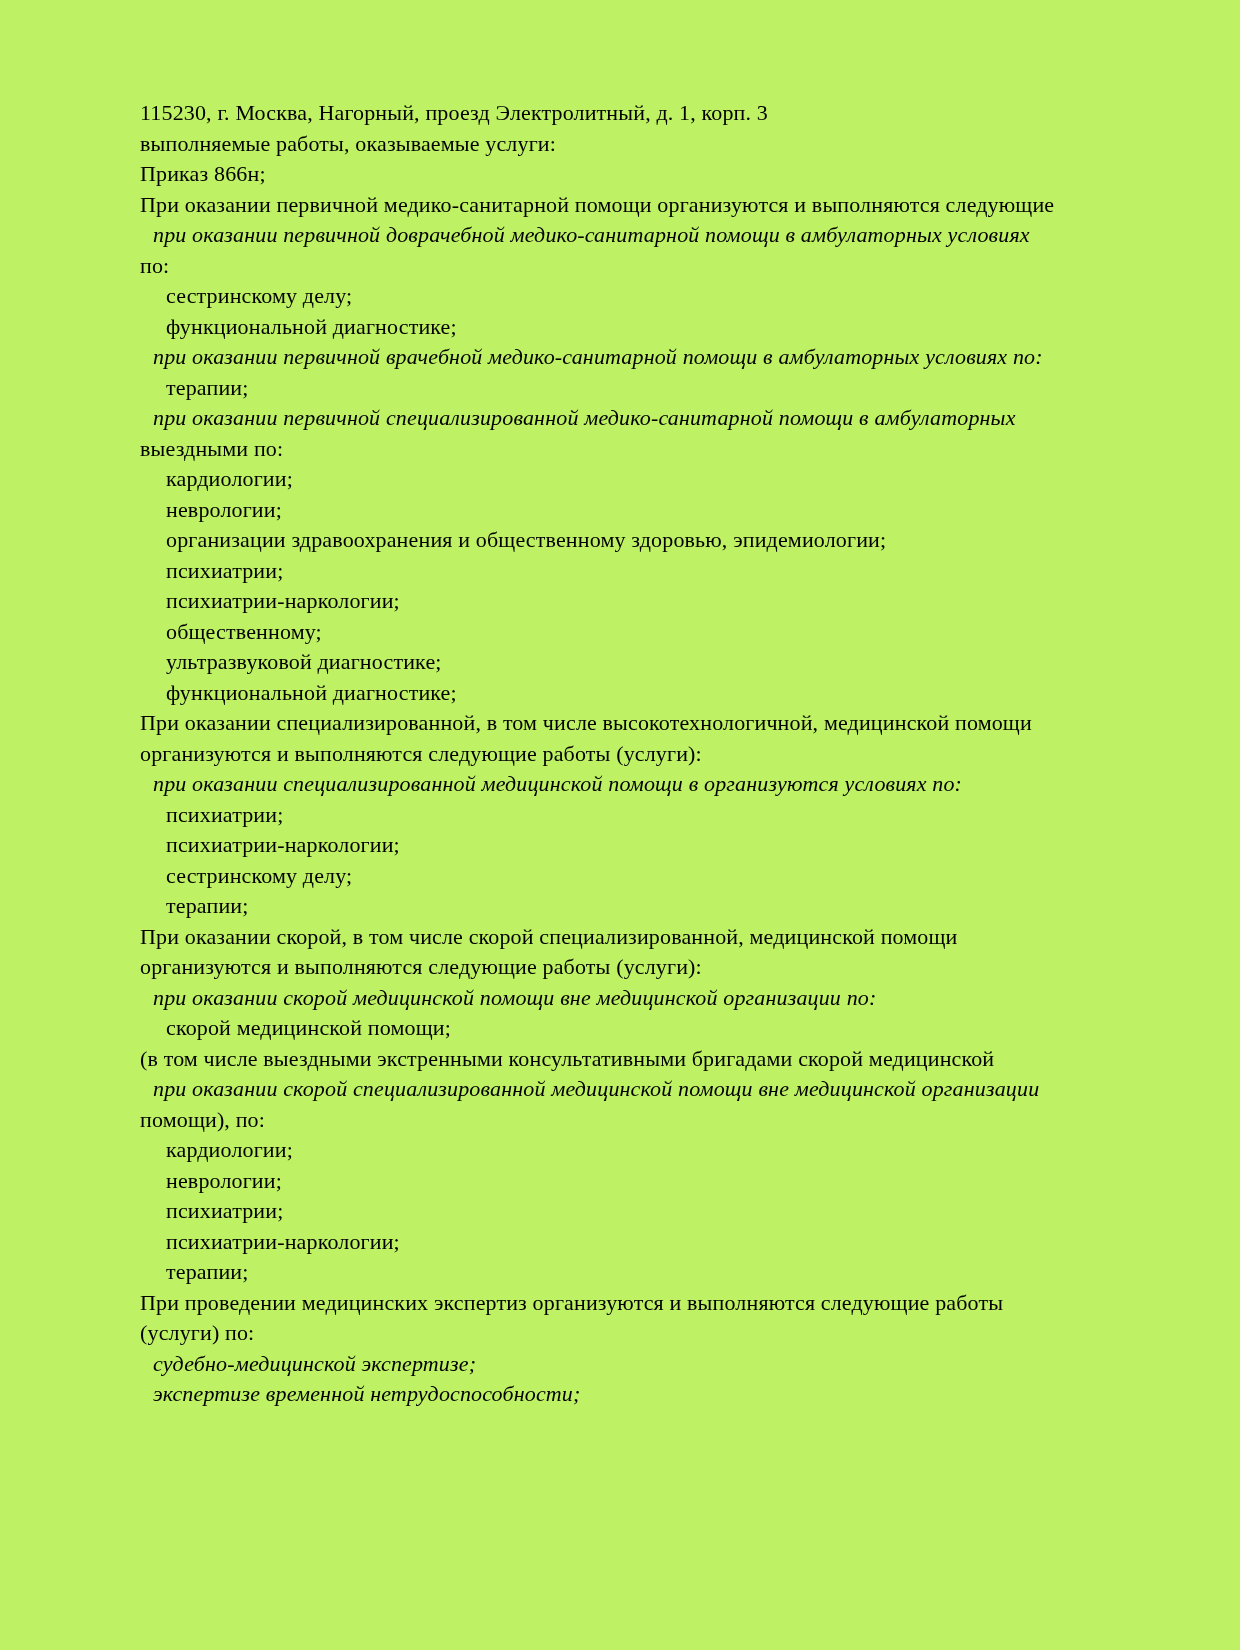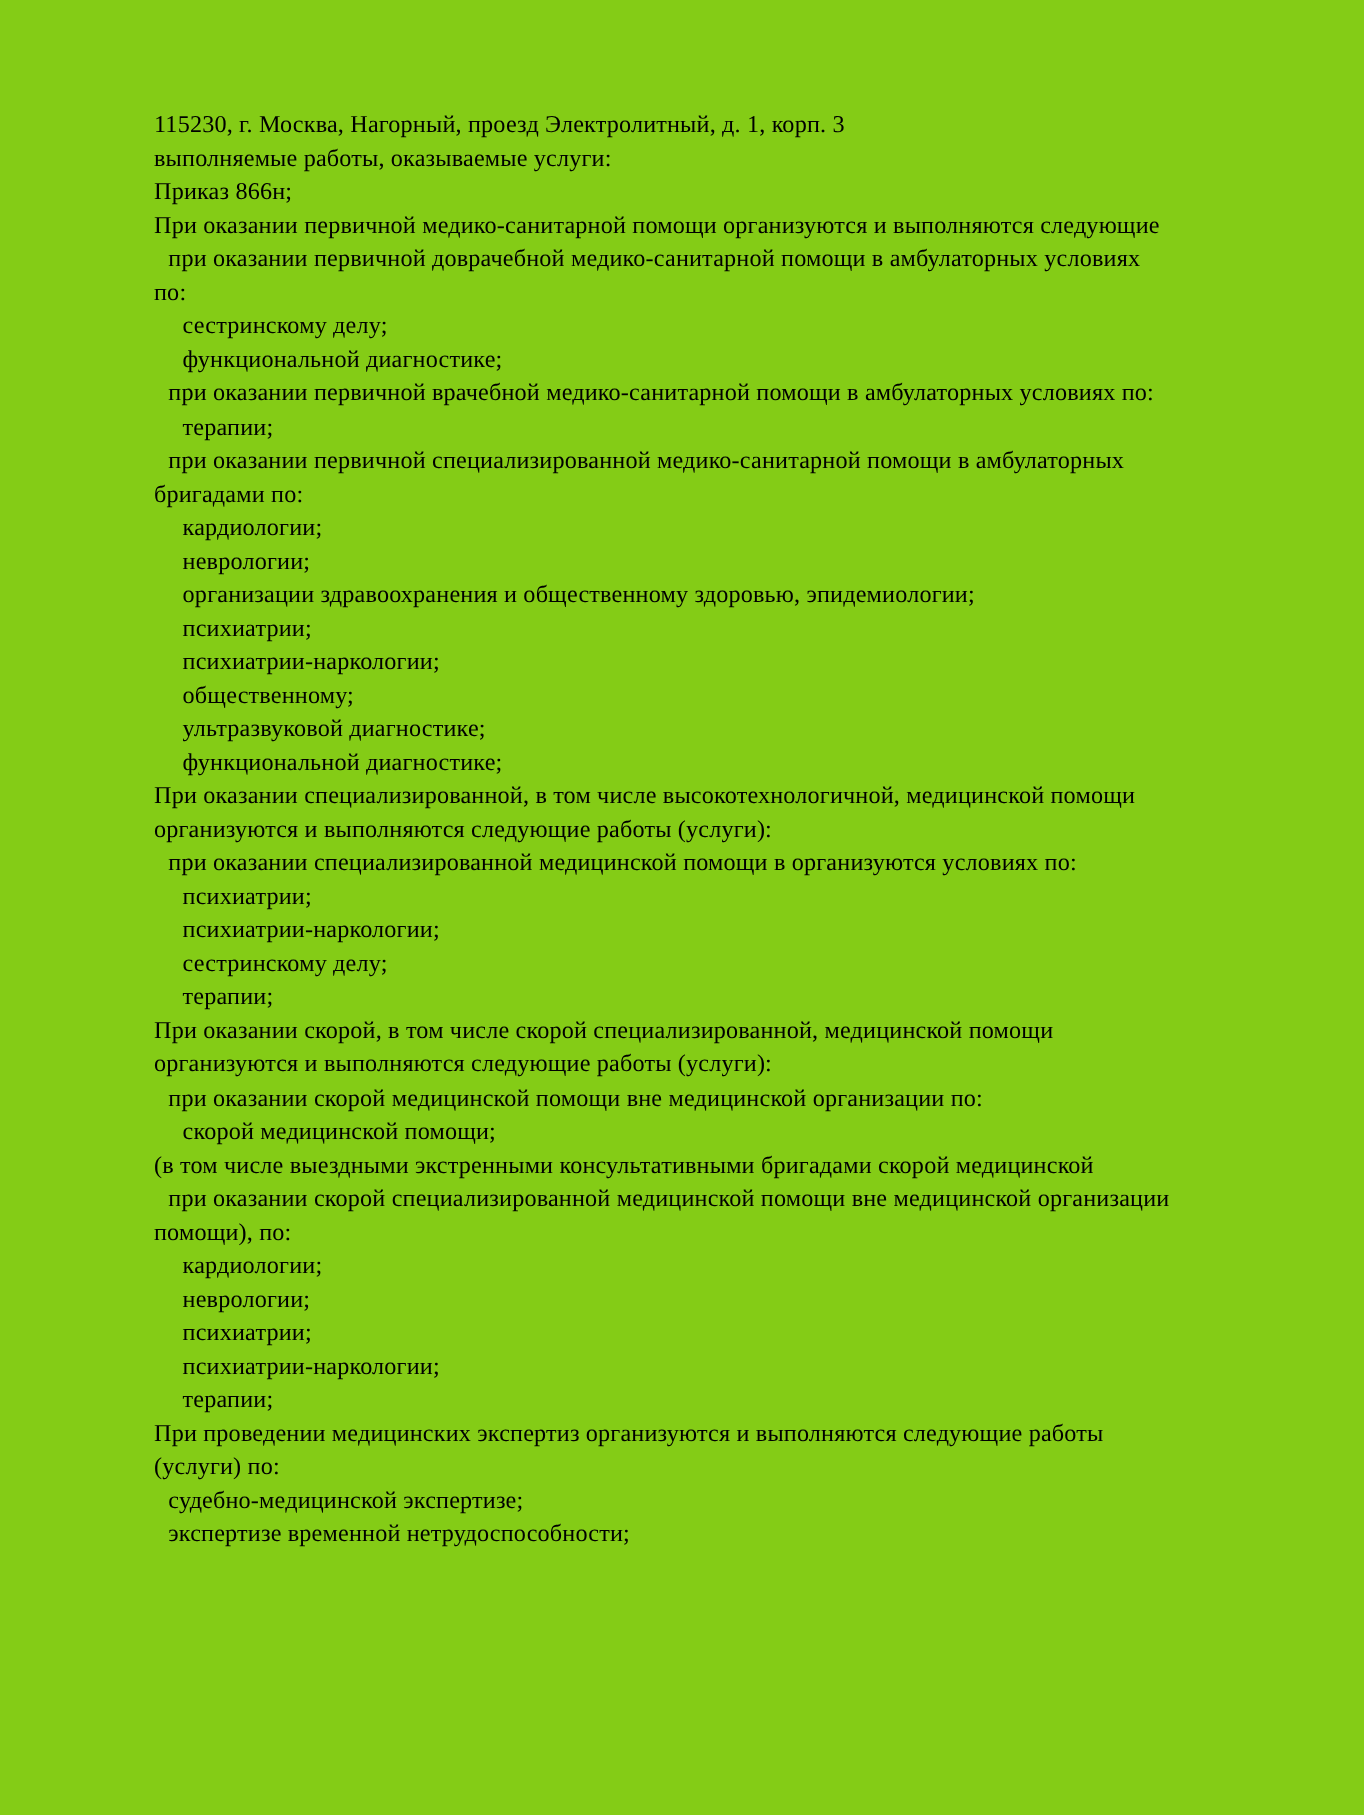--- a/index.html
+++ b/index.html
@@ -4,59 +4,59 @@
 <style>
   html, body {
     margin: 0;
     padding: 0;
     background: #ffffff;
   }
   .page {
     position: relative;
     width: 1240px;
     height: 1650px;
-    background: #84cc16;
+    background: #bef264;
     overflow: hidden;
   }
   .doc {
     position: absolute;
     left: 140px;
     top: 98px;
     width: 1060px;
     font-family: "Liberation Serif", "DejaVu Serif", serif;
     font-size: 22px;
     line-height: 30.5px;
     letter-spacing: 0.15px;
     color: #000000;
   }
   .line {
     white-space: pre;
     min-height: 30.5px;
   }
   .indent-0 { padding-left: 0; }
-  .indent-1 { padding-left: 13px; }
+  .indent-1 { padding-left: 13px; font-style: italic; }
   .indent-2 { padding-left: 26px; }
 </style>
 </head>
 <body>
 
 <div class="page">
   <div class="doc" id="doc-lines">
       <div class="line indent-0">115230, г. Москва, Нагорный, проезд Электролитный, д. 1, корп. 3</div>
       <div class="line indent-0">выполняемые работы, оказываемые услуги:</div>
       <div class="line indent-0">Приказ 866н;</div>
       <div class="line indent-0">При оказании первичной медико-санитарной помощи организуются и выполняются следующие</div>
       <div class="line indent-1">при оказании первичной доврачебной медико-санитарной помощи в амбулаторных условиях</div>
       <div class="line indent-0">по:</div>
       <div class="line indent-2">сестринскому делу;</div>
       <div class="line indent-2">функциональной диагностике;</div>
       <div class="line indent-1">при оказании первичной врачебной медико-санитарной помощи в амбулаторных условиях по:</div>
       <div class="line indent-2">терапии;</div>
       <div class="line indent-1">при оказании первичной специализированной медико-санитарной помощи в амбулаторных</div>
-      <div class="line indent-0">бригадами по:</div>
+      <div class="line indent-0">выездными по:</div>
       <div class="line indent-2">кардиологии;</div>
       <div class="line indent-2">неврологии;</div>
       <div class="line indent-2">организации здравоохранения и общественному здоровью, эпидемиологии;</div>
       <div class="line indent-2">психиатрии;</div>
       <div class="line indent-2">психиатрии-наркологии;</div>
       <div class="line indent-2">общественному;</div>
       <div class="line indent-2">ультразвуковой диагностике;</div>
       <div class="line indent-2">функциональной диагностике;</div>
       <div class="line indent-0">При оказании специализированной, в том числе высокотехнологичной, медицинской помощи</div>
       <div class="line indent-0">организуются и выполняются следующие работы (услуги):</div>

